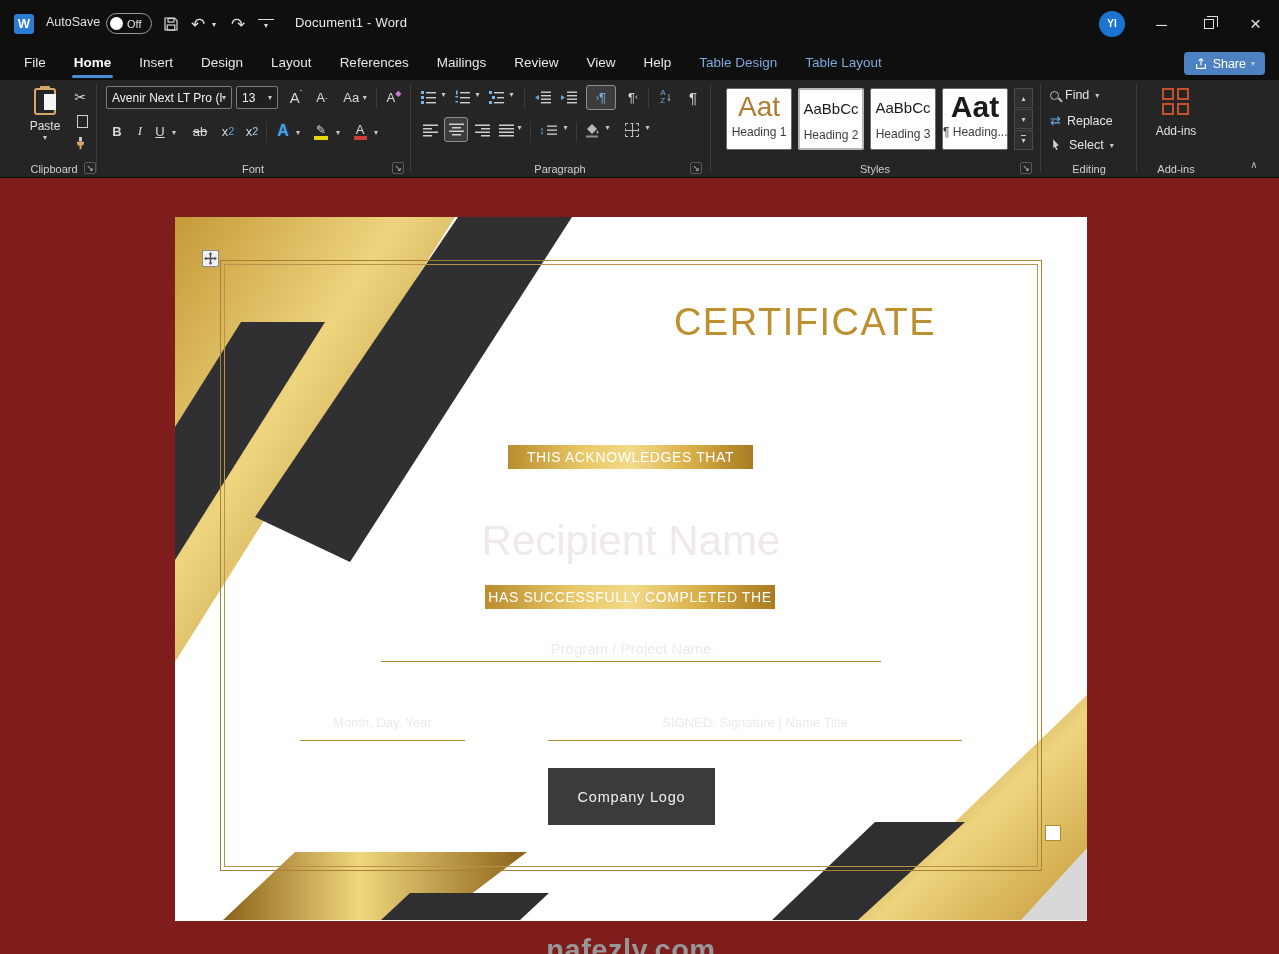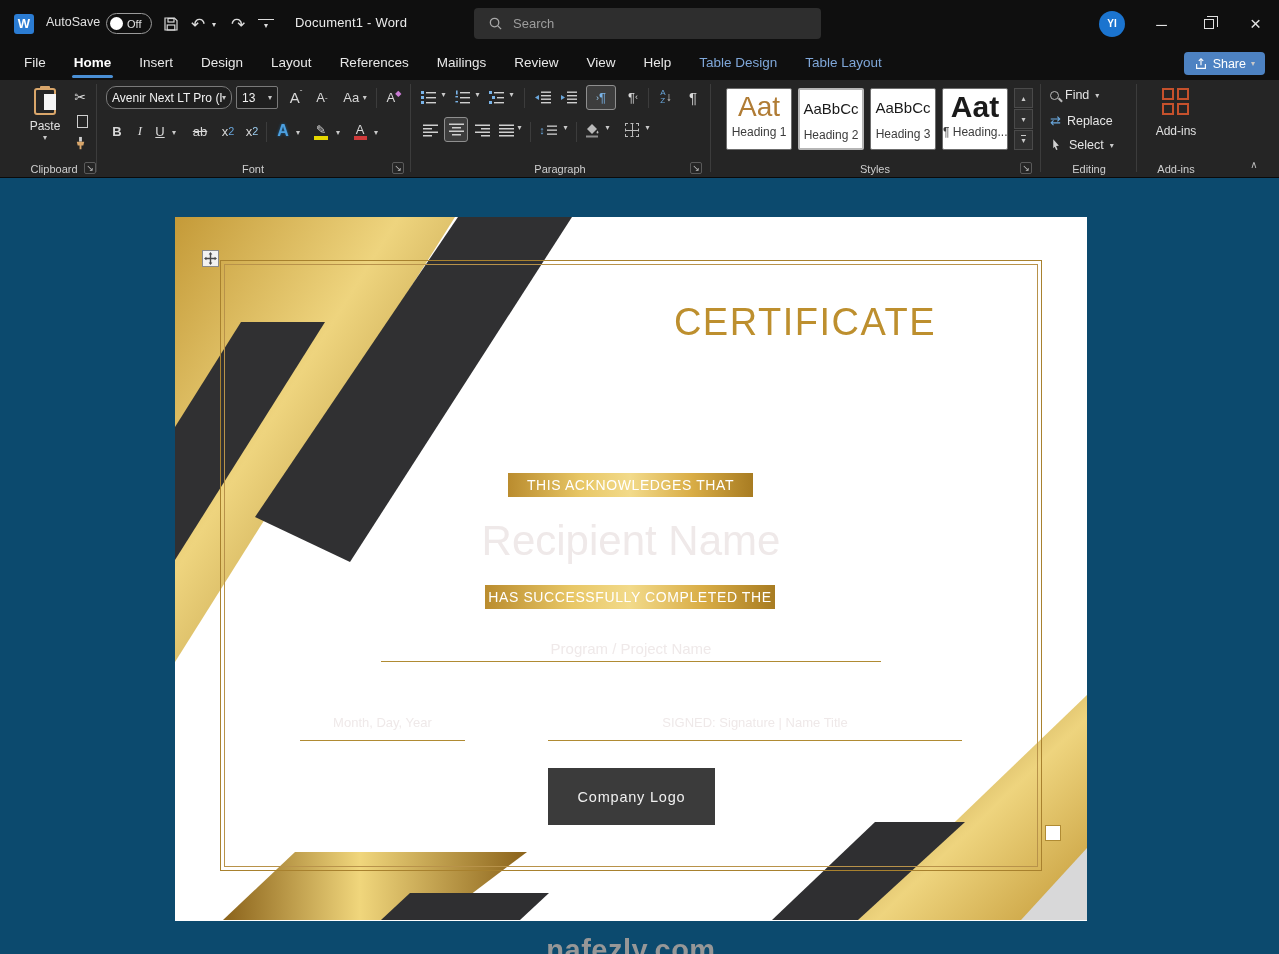--- a/index.html
+++ b/index.html
@@ -72,21 +72,21 @@
   .addins-ic { width:28px; height:28px; display:grid; grid-template-columns:12px 12px; grid-template-rows:12px 12px;
     gap:3px; }
   .addins-ic div { border:2px solid #c5512c; }
   .ic { display:inline-flex; align-items:center; justify-content:center; }
   .ic svg { display:block; }
   .yellowbar { display:block; width:14px; height:4px; background:#e6d800; margin-top:-1px; }
   .redbar { display:block; width:13px; height:4px; background:#d03b3b; margin-top:-1px; }
   .mag { width:9px; height:9px; border:1.6px solid #b9b9b9; border-radius:50%; position:relative; }
   .mag::after { content:''; position:absolute; left:7px; top:7px; width:5px; height:1.6px; background:#b9b9b9; transform:rotate(45deg); }
   
-  .docarea { position:absolute; left:0; top:178px; width:1279px; height:776px; background:#0c4a6e; }
+  .docarea { position:absolute; left:0; top:178px; width:1279px; height:776px; background:#7f1d1d; }
   .page { position:absolute; left:175px; top:39px; width:912px; height:704px; background:#fff; }
   .ribbons { position:absolute; left:0; top:0; width:912px; height:704px; }
   .cborder { position:absolute; border:1px solid #a8812e; }
   .banner { position:absolute; height:24px; display:flex; align-items:center; justify-content:center;
     color:#fff; font-size:14px; letter-spacing:.6px;
     background:linear-gradient(90deg,#ba8c2e 0%,#e8c766 30%,#f2da8a 50%,#d9ad46 75%,#a87c22 100%); }
   .faint { color:#efe9e9; position:absolute; text-align:center; }
   .gline { position:absolute; border-top:1.6px solid #b08b33; }
   .logo-box { position:absolute; left:373px; top:551px; width:167px; height:57px; background:#3b3b3b;
     display:flex; align-items:center; justify-content:center; color:#f0f0f0; font-size:14.5px; letter-spacing:.8px; }
@@ -117,29 +117,20 @@
           <path d="M2 2 H11.5 L14 4.5 V14 H2 Z" fill="none" stroke="#d8d8d8" stroke-width="1.2"></path>
           <rect x="5" y="2.5" width="6" height="3.5" fill="none" stroke="#d8d8d8" stroke-width="1.2"></rect>
           <rect x="4.2" y="9" width="7.6" height="5" fill="none" stroke="#d8d8d8" stroke-width="1.2"></rect>
         </svg>
       </div>
     <div class="qat-btn" style="left:188px;width:20px;font-size:17px;">↶</div>
     <div class="qat-btn" style="left:208px;width:12px;font-size:8px;">▾</div>
     <div class="qat-btn" style="left:228px;width:20px;font-size:17px;">↷</div>
     <div class="qat-btn" style="left:258px;width:16px;font-size:8px;border-top:1.5px solid #dcdcdc;height:12px;top:19px;">▾</div>
     <div class="doc-title">Document1 - Word</div>
-    <div class="searchbox">
-      <span class="ic">
-          <svg width="15" height="15" viewBox="0 0 16 16">
-            <circle cx="7" cy="7" r="4.5" fill="none" stroke="#a8a8a8" stroke-width="1.4"></circle>
-            <line x1="10.5" y1="10.5" x2="14" y2="14" stroke="#a8a8a8" stroke-width="1.4"></line>
-          </svg>
-        </span>
-      <span class="ph">Search</span>
-    </div>
     <div class="avatar">YI</div>
     <div class="winbtn" style="left:1138px;">─</div>
     <div class="winbtn" style="left:1185px;">
         <span class="restore-ic"></span>
       </div>
     <div class="winbtn" style="left:1232px;font-size:19px;">×</div>
   </div>
 
   <div class="tabrow">
     <div style="width:10px"></div>
@@ -185,21 +176,21 @@
             <rect x="6.5" y="1" width="3" height="5" fill="#cfcfcf"></rect>
             <path d="M4 6 H12 L11 10 H9 V14 H7 V10 H5 Z" fill="#d9a66a"></path>
           </svg>
         </div>
       <div class="grp-label">Clipboard</div>
       <div class="launcher" style="left:70px;">↘</div>
     </div>
     <div class="vsep" style="left:96px;"></div>
 
     <div class="grp" style="left:100px;width:306px;">
-      <div class="combo" style="left:6px;top:6px;width:126px;border-radius:10px;">
+      <div class="combo" style="left:6px;top:6px;width:126px;">
         <span style="white-space:nowrap;overflow:hidden;">Avenir Next LT Pro (I</span>
           <span class="chev">▾</span>
       </div>
       <div class="combo" style="left:136px;top:6px;width:42px;">
         <span>13</span>
           <span class="chev">▾</span>
       </div>
       <div class="rbtn" style="left:184px;top:6px;width:24px;height:23px;font-size:15px;">
           <span>A</span>
           <span style="font-size:8px;margin-top:-10px;">ˆ</span>
@@ -482,21 +473,21 @@
         <polygon points="700,605 790,605 683,703 597,703" fill="#2f2f31"></polygon>
       </svg>
 
       <div class="cborder" style="left:45px;top:43px;width:822px;height:611px;"></div>
       <div class="cborder" style="left:49px;top:47px;width:814px;height:603px;border-color:#b8924a;"></div>
 
       <div class="cert-title">
         <div>CERTIFICATE</div>
       </div>
 
-      <div class="banner" style="left:333px;top:228px;width:245px;margin-top:28px;">THIS ACKNOWLEDGES THAT</div>
+      <div class="banner" style="left:333px;top:228px;width:245px;">THIS ACKNOWLEDGES THAT</div>
 
       <div class="faint" style="left:0;width:912px;top:300px;font-size:42px;">Recipient Name</div>
 
       <div class="banner" style="left:310px;top:368px;width:290px;">HAS SUCCESSFULLY COMPLETED THE</div>
 
       <div class="faint" style="left:0;width:912px;top:423px;font-size:15px;">Program / Project Name</div>
       <div class="gline" style="left:206px;top:444px;width:500px;"></div>
 
       <div class="faint" style="left:125px;width:165px;top:498px;font-size:13px;">Month, Day, Year</div>
       <div class="faint" style="left:373px;width:414px;top:498px;font-size:13px;">SIGNED: Signature | Name Title</div>

